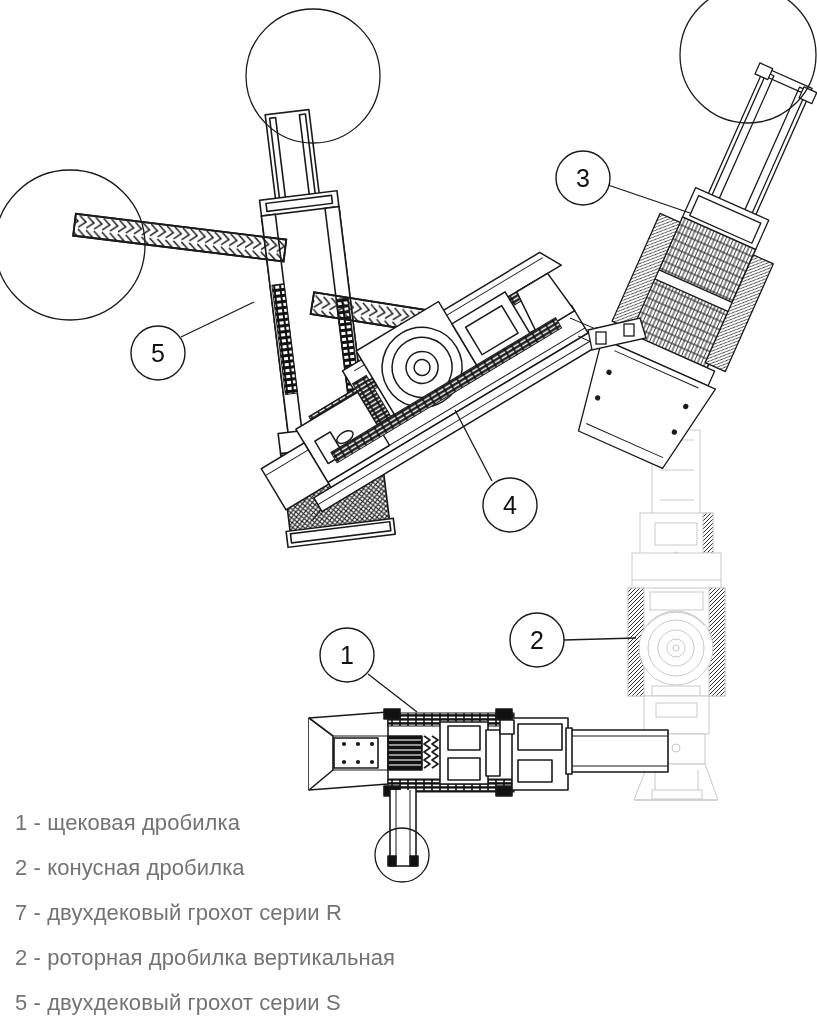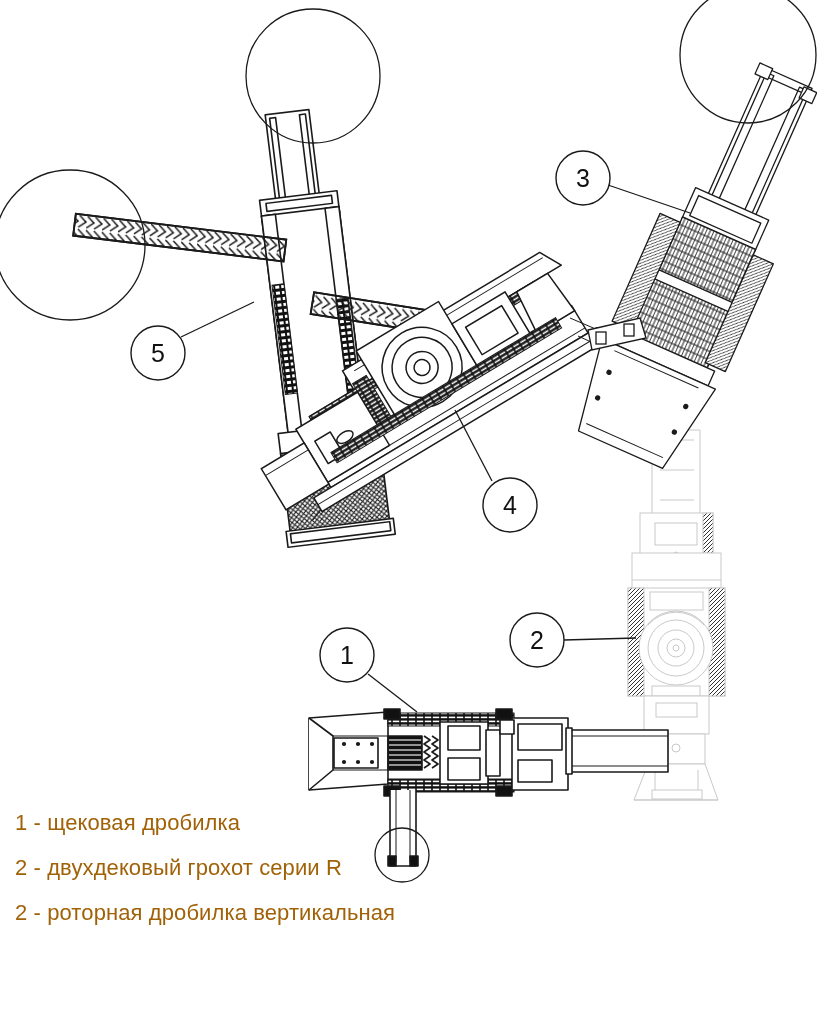--- a/index.html
+++ b/index.html
@@ -33,21 +33,21 @@
   .legend {
     position: absolute;
     left: 15px;
     top: 800px;
     width: 560px;
   }
   .legend-row {
     height: 45px;
     line-height: 45px;
     font-size: 22px;
-    color: #a16207;
+    color: #737373;
     white-space: nowrap;
     letter-spacing: 0.1px;
   }
   .callout-num {
     font-size: 25px;
     font-family: "Liberation Sans", "DejaVu Sans", sans-serif;
     fill: #111111;
   }
 </style>
 </head>
@@ -345,17 +345,19 @@
       <text class="callout-num" x="510" y="505" text-anchor="middle" dominant-baseline="central">4</text>
     </g>
     <g>
       <circle cx="158" cy="353" r="27" fill="#ffffff" stroke="#1a1a1a" stroke-width="1.4"></circle>
       <text class="callout-num" x="158" y="353" text-anchor="middle" dominant-baseline="central">5</text>
     </g>
   </svg>
 
   <div class="legend">
     <div class="legend-row">1 - щековая дробилка</div>
-    <div class="legend-row">2 - двухдековый грохот серии R</div>
+    <div class="legend-row">2 - конусная дробилка</div>
+    <div class="legend-row">7 - двухдековый грохот серии R</div>
     <div class="legend-row">2 - роторная дробилка вертикальная</div>
+    <div class="legend-row">5 - двухдековый грохот серии S</div>
   </div>
 
 </div>
 
 </body></html>

